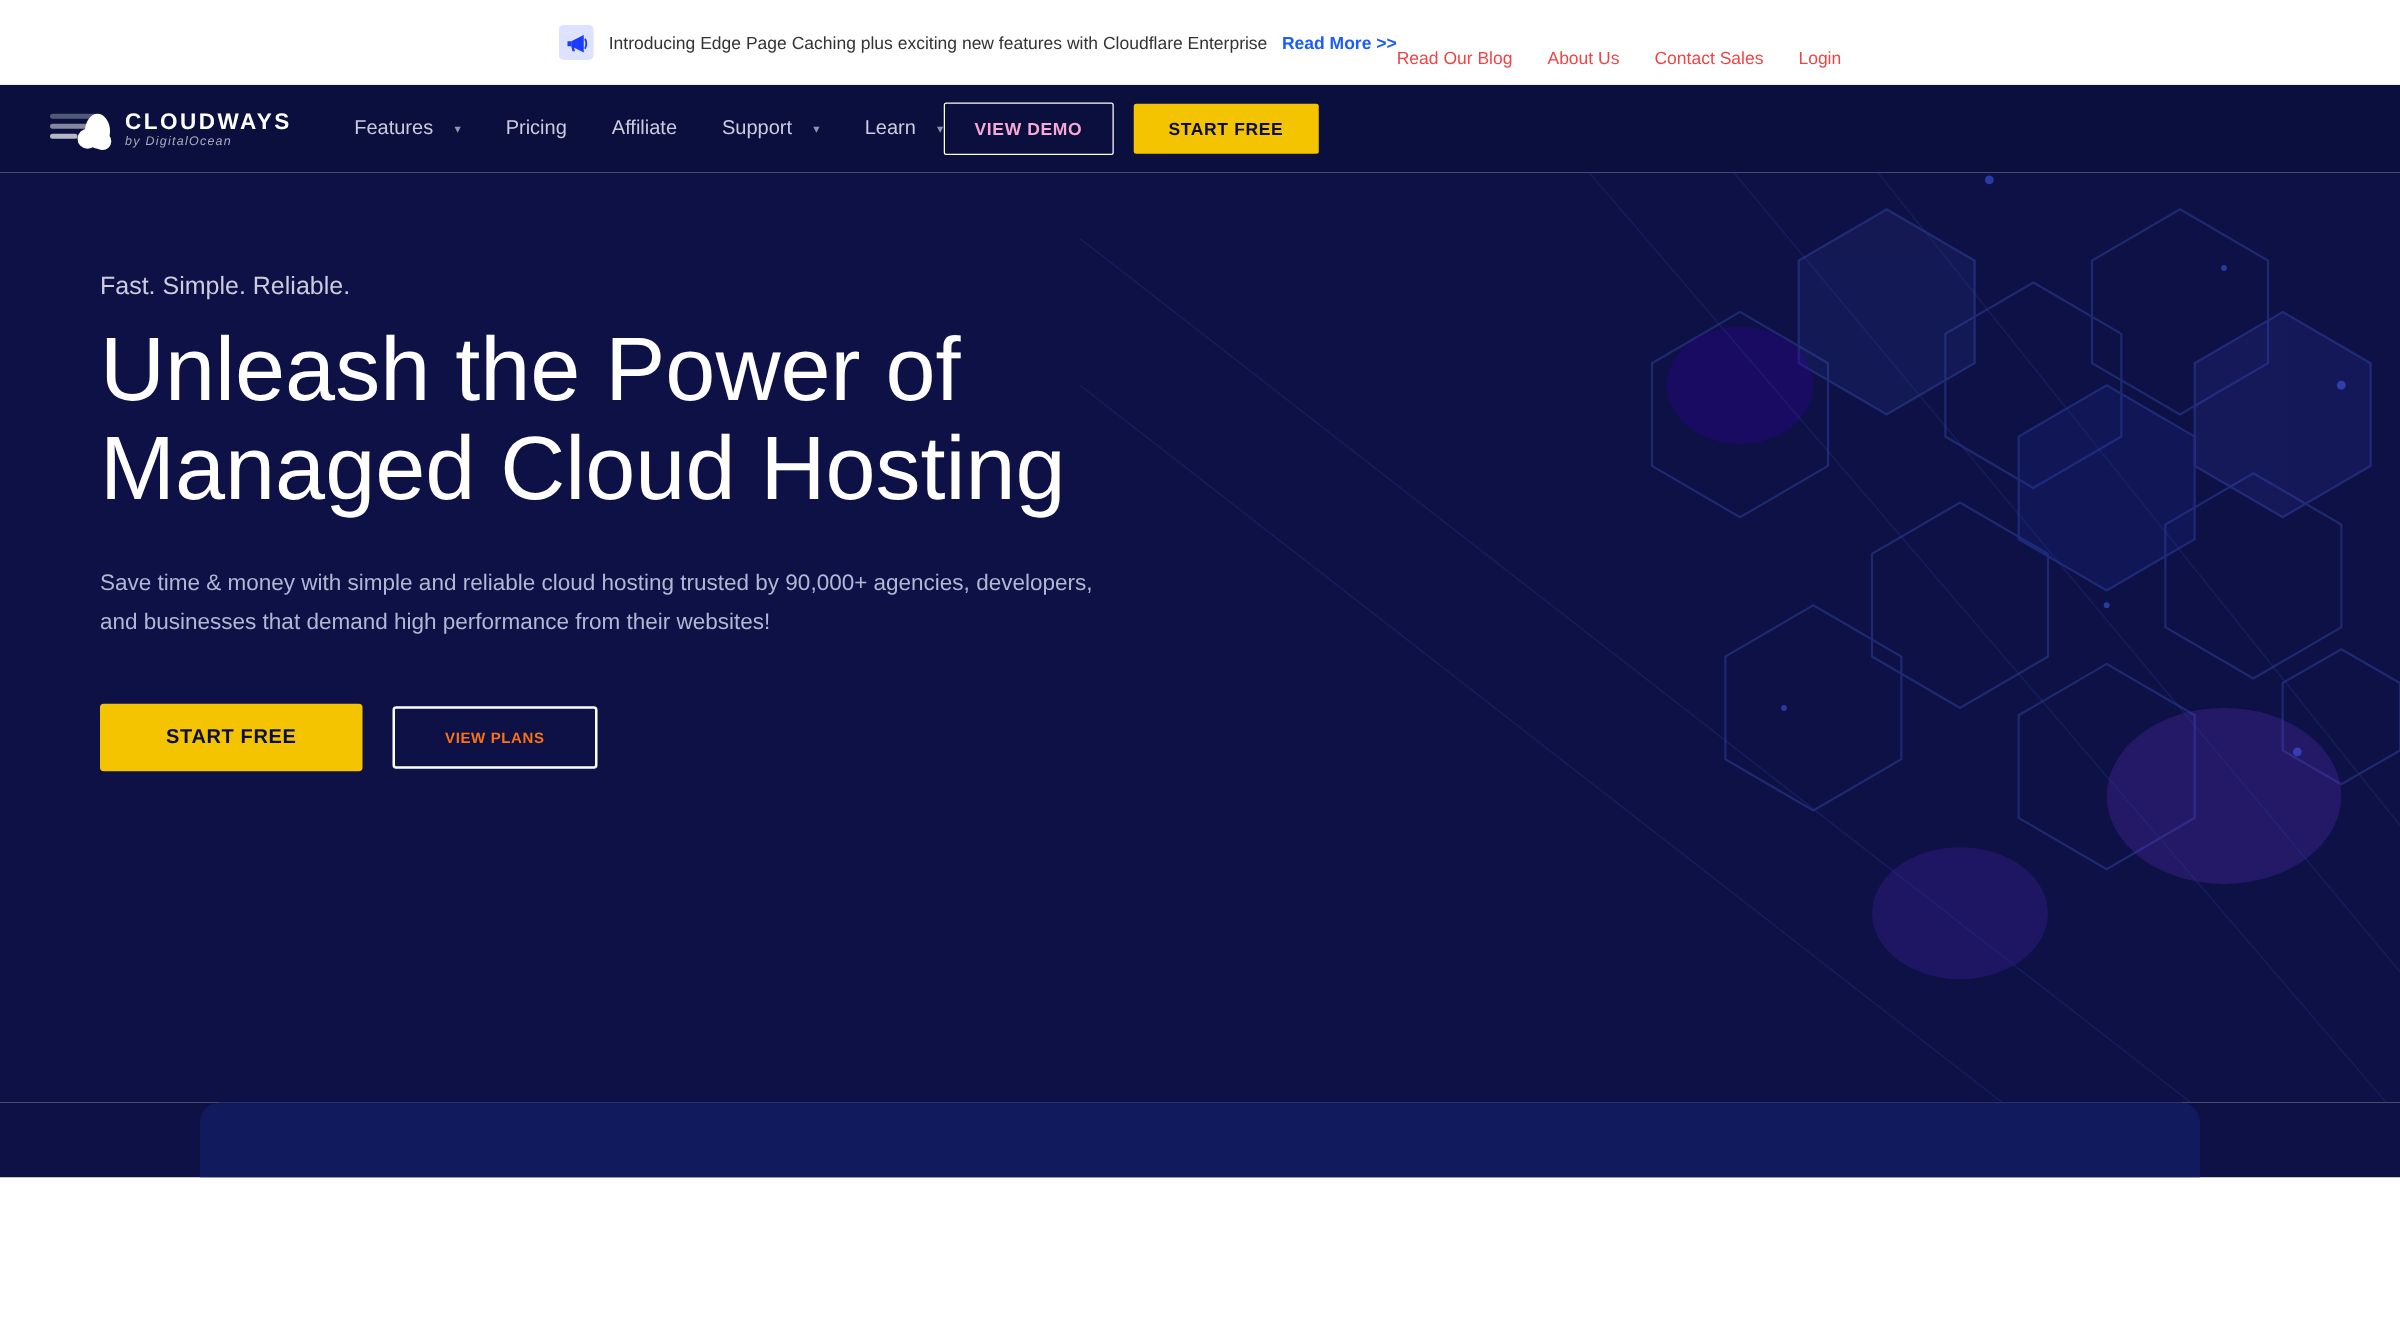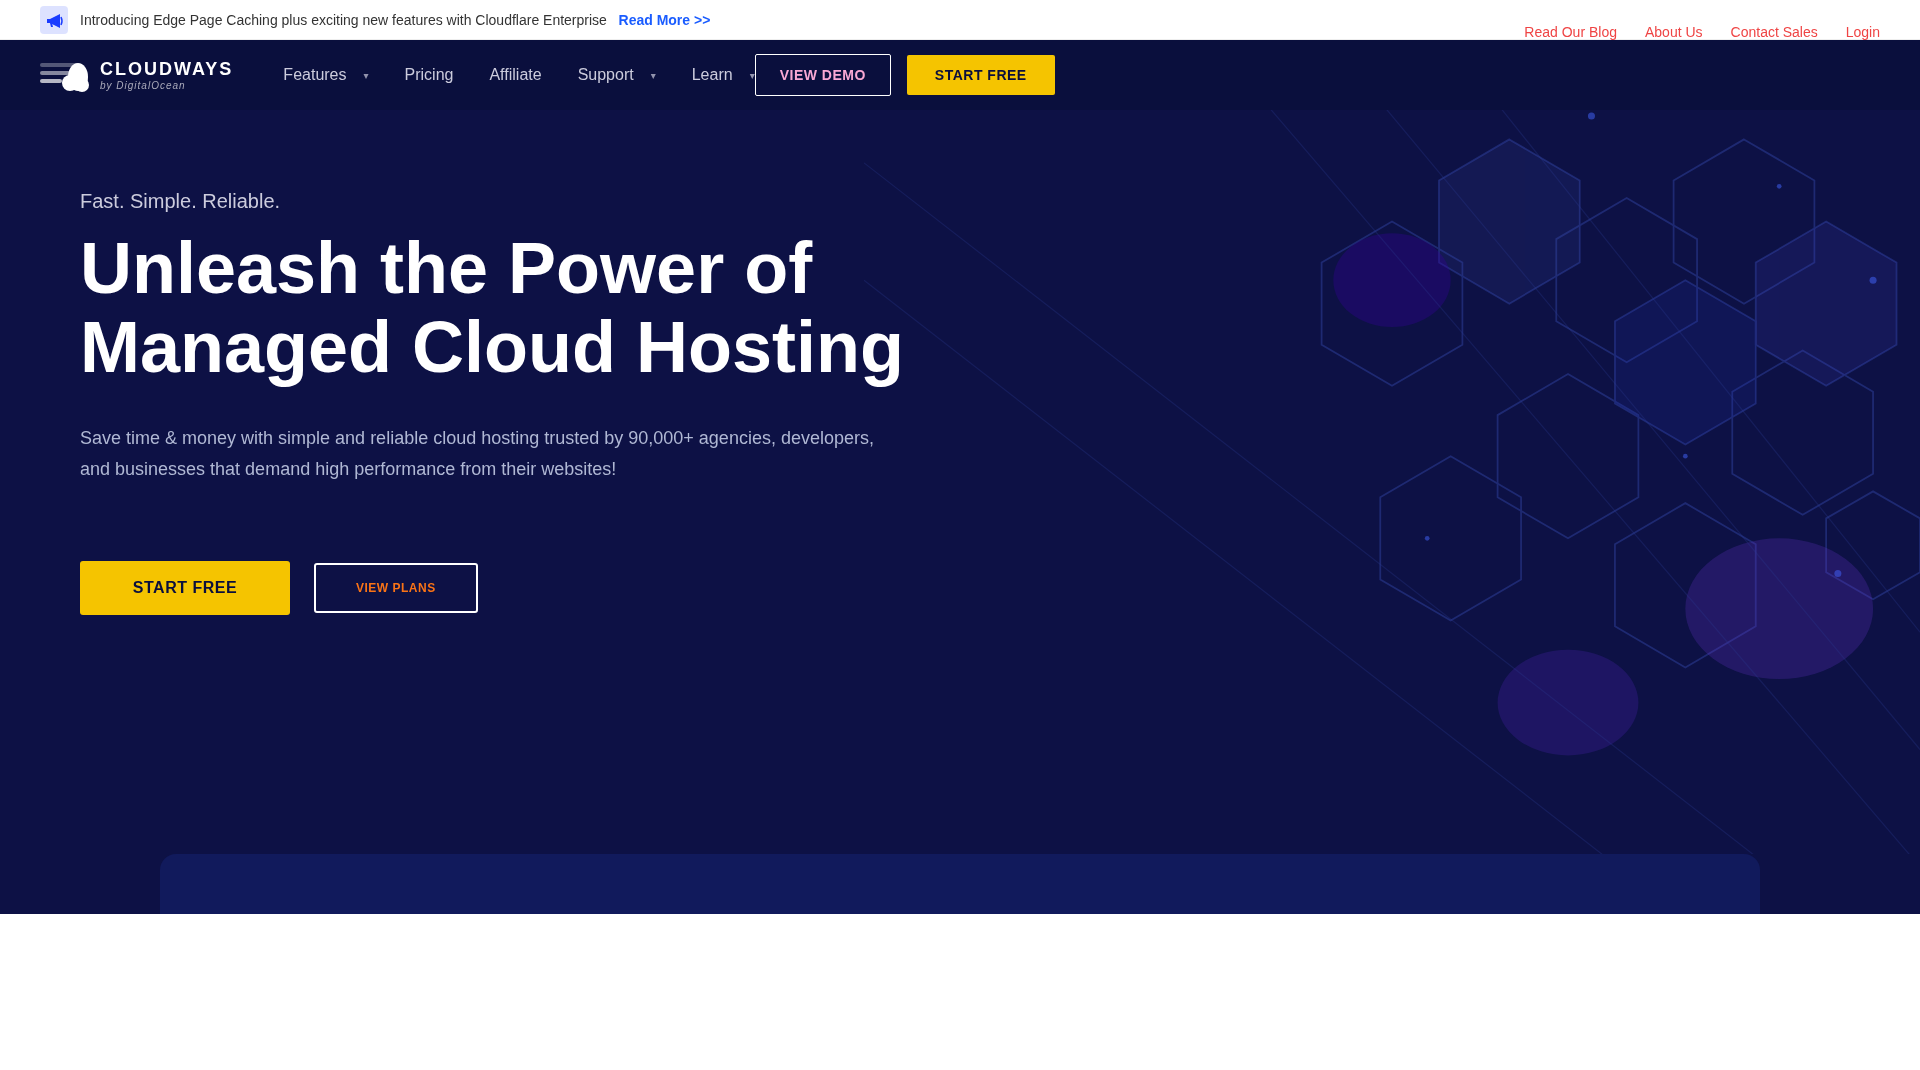--- a/index.html
+++ b/index.html
@@ -4,23 +4,23 @@
   <style>
     * { margin: 0; padding: 0; box-sizing: border-box; }
     body { font-family: -apple-system, BlinkMacSystemFont, 'Segoe UI', sans-serif; overflow-x: hidden; }
 
     
     .top-bar {
       background: #fff;
       border-bottom: 1px solid #eee;
       display: flex;
       align-items: center;
-      justify-content: space-between;
+      justify-content: center;
       padding: 0 40px;
-      height: 40px;
+      height: 68px;
     }
     .top-bar-left {
       display: flex;
       align-items: center;
       gap: 12px;
     }
     .top-bar-announcement {
       font-size: 14px;
       color: #333;
     }
@@ -151,30 +151,30 @@
     }
     .hero-tagline {
       color: #ccd;
       font-size: 20px;
       margin-bottom: 16px;
       font-weight: 400;
     }
     .hero-title {
       color: #fff;
       font-size: 72px;
-      font-weight: 700;
+      font-weight: 400;
       line-height: 1.1;
       margin-bottom: 36px;
     }
     .hero-description {
       color: #b0b8d4;
       font-size: 18px;
       line-height: 1.7;
       max-width: 820px;
-      margin-bottom: 76px;
+      margin-bottom: 50px;
     }
     .hero-buttons {
       display: flex;
       gap: 24px;
       align-items: center;
       margin-bottom: 20px;
     }
     .btn-hero-start {
       background: #f5c400;
       color: #0a0f3d;

